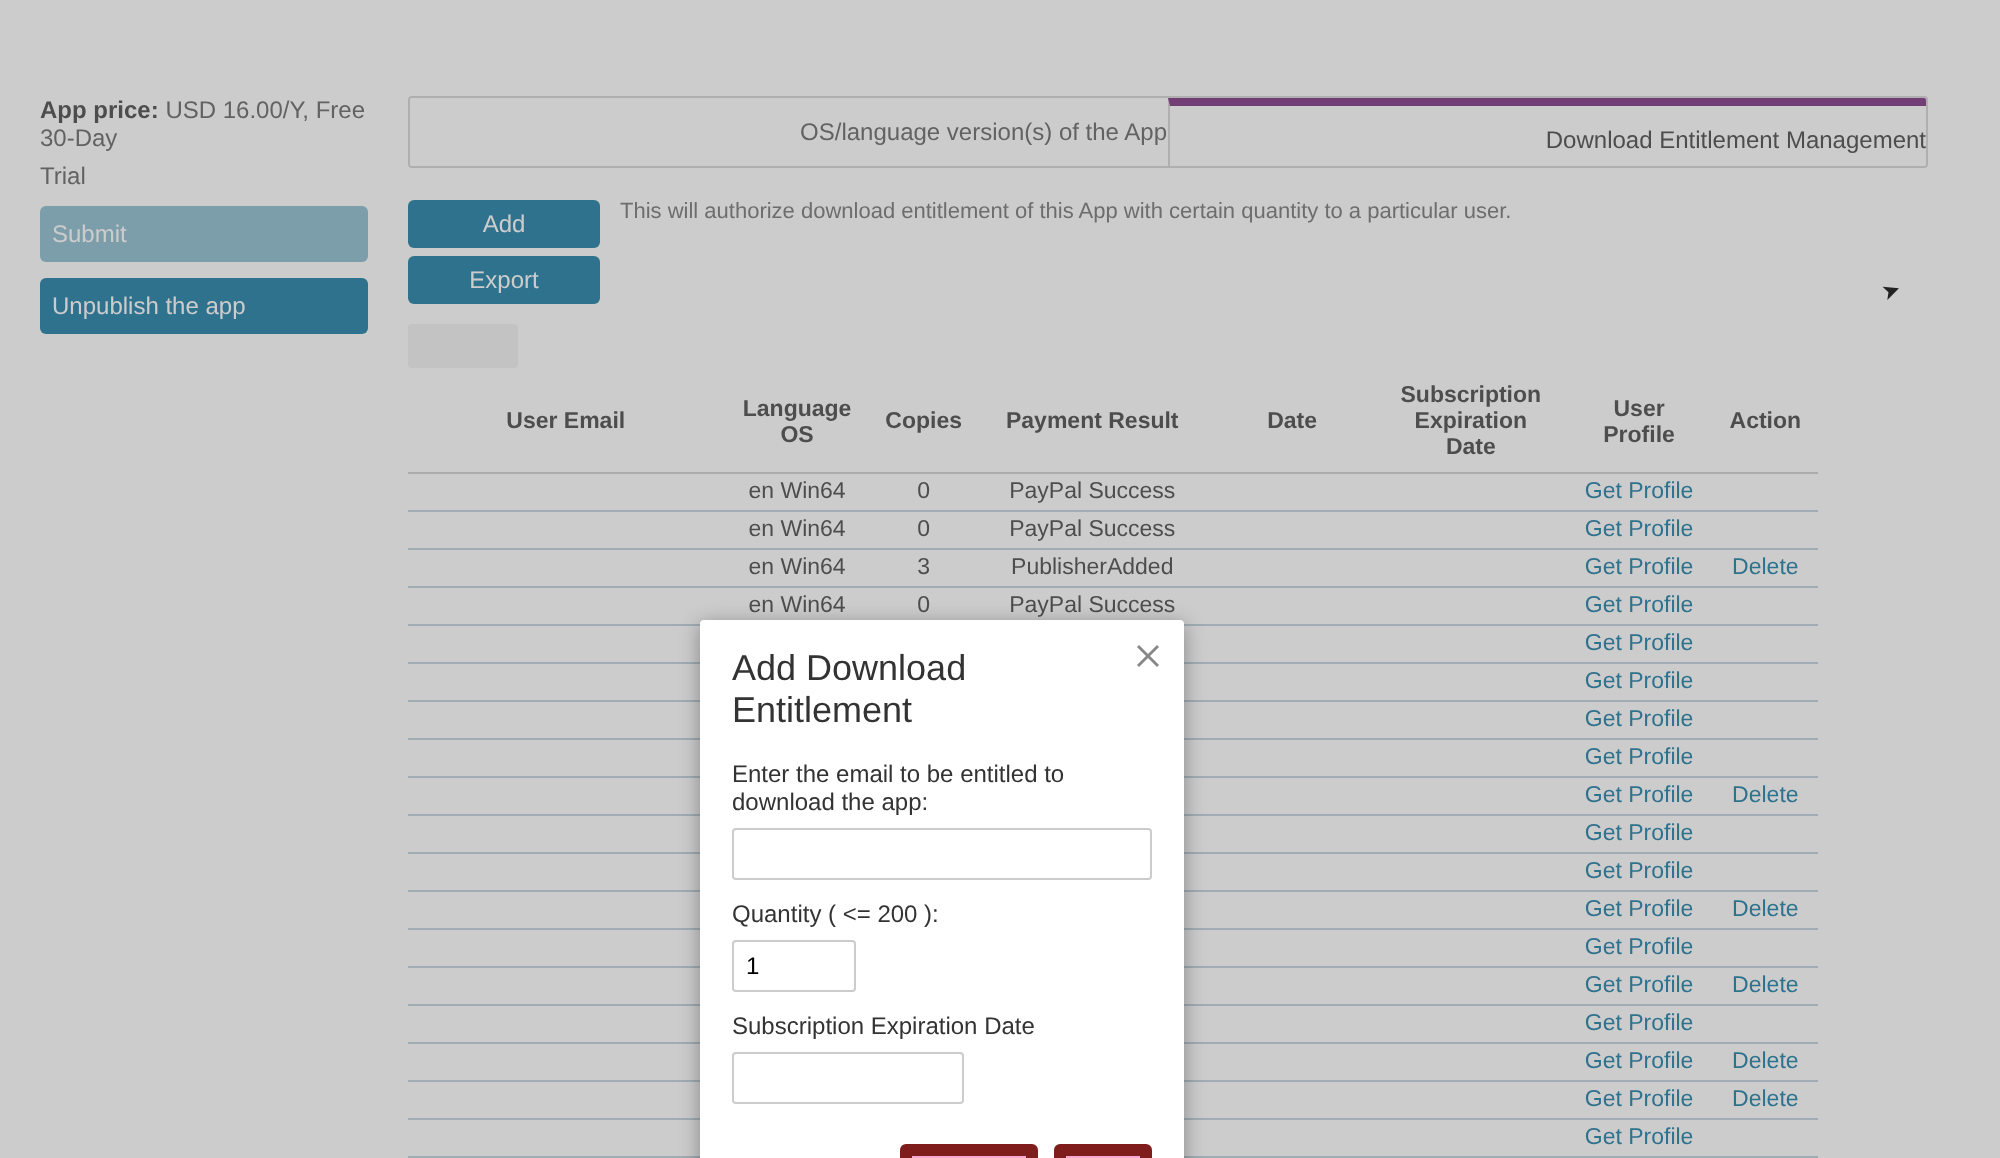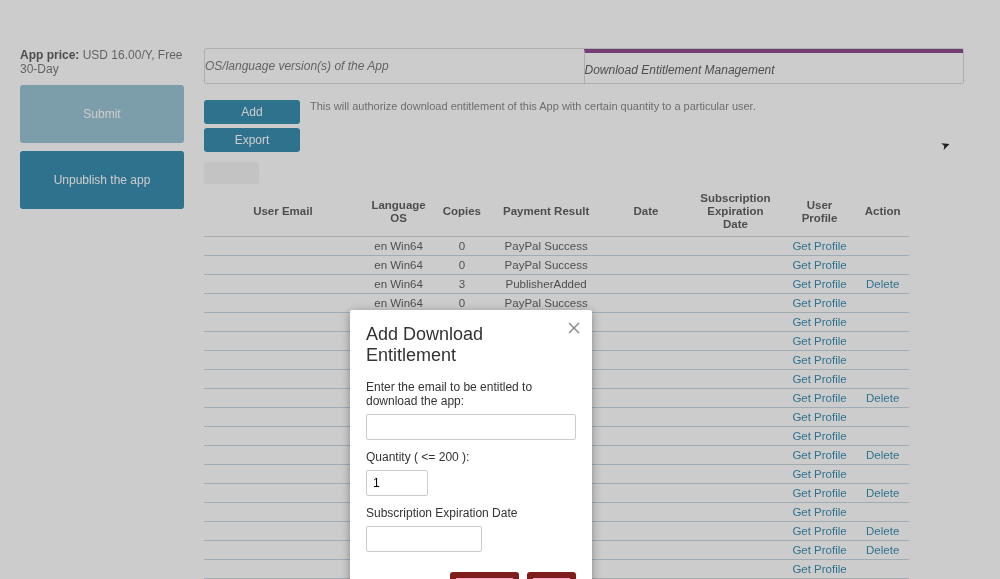--- a/index.html
+++ b/index.html
@@ -28,52 +28,51 @@
   .price-line { margin-bottom: 4px; line-height: 1.2; }
   .price-label { font-weight: bold; color: #333; }
   .price-value { color: #555; }
   .appid-line { margin-bottom: 8px; }
   .appid-input {
     display:inline-block; width: 110px; height:18px;
     background:#fff; border:1px solid #eee; vertical-align: middle;
   }
   .btn {
     display: block;
-    text-align: center;
+    text-align: left;
     background: #006e9c;
     color: #fff;
     border: none;
     border-radius: 3px;
-    padding: 22px 6px;
+    padding: 7px 6px;
     width: 164px;
     margin-top: 8px;
     cursor: pointer;
     font-size: 12px;
   }
   .btn-submit { background: #7fb4c8; }
   .main {
     float: left;
     width: 760px;
   }
   .tabs {
     display: flex;
     border: 1px solid #d0d0d0;
     border-radius: 2px;
     overflow: hidden;
     height: 36px;
     margin-bottom: 16px;
   }
   .tab {
     flex: 1;
-    text-align: left;
+    text-align: right;
     line-height: 34px;
     color: #555;
     cursor: pointer;
     background: #fff;
-    font-style: italic;
   }
   .tab + .tab { border-left: 1px solid #d0d0d0; }
   .tab.active {
     border-top: 4px solid #701a75;
     color: #333;
     font-weight: 500;
   }
   .toolbar {
     display: flex;
     gap: 10px;
@@ -188,20 +187,21 @@
 </head>
 <body>
 
 <div class="page">
 
   <div class="sidebar">
     <div class="price-line">
       <span class="price-label">App price:</span>
       <span class="price-value">USD 16.00/Y, Free 30-Day</span>
     </div>
+    <div class="price-line price-value">Trial</div>
     <button class="btn btn-submit">Submit</button>
     <button class="btn">Unpublish the app</button>
   </div>
 
   <div class="main">
     <div class="tabs">
       <div class="tab">OS/language version(s) of the App</div>
       <div class="tab active">Download Entitlement Management</div>
     </div>
 

